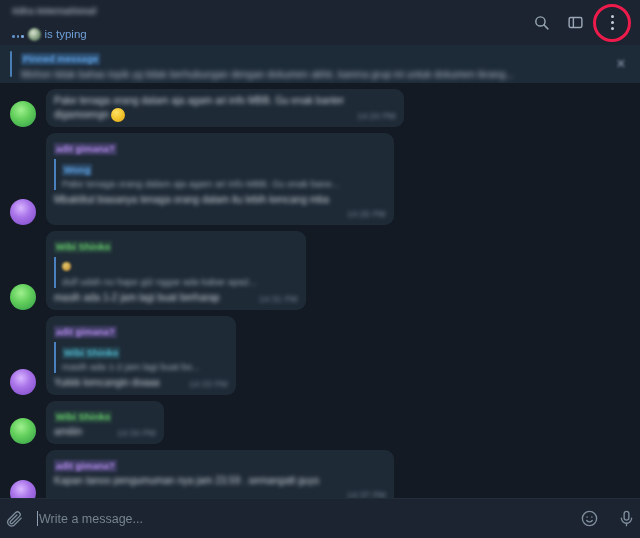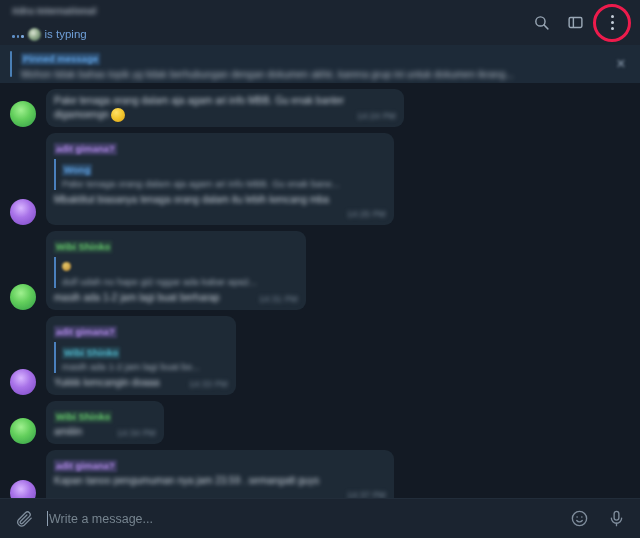--- a/index.html
+++ b/index.html
@@ -123,21 +123,21 @@
   .meta { float: right; display: flex; align-items: center; gap: 3px; margin-left: 10px; margin-top: 2px; }
   .meta-tag { font-size: 8.5px; color: #7b8a99; filter: blur(2px); line-height: 11px; letter-spacing: .3px; }
   .clearfix::after { content: ""; display: block; clear: both; }
 
   
   .composer {
     height: 40px; flex: 0 0 40px;
     background: #1b2430;
     border-top: 1px solid #222d3a;
     display: flex; align-items: center;
-    padding: 0 12px;
+    padding: 0 2px;
   }
   .comp-icon { width: 24px; height: 24px; display: flex; align-items: center; justify-content: center; color: #7f8d9c; cursor: pointer; }
   .comp-input-wrap { flex: 1 1 auto; display: flex; align-items: center; padding-left: 11px; min-width: 0; }
   .caret { width: 1px; height: 15px; background: #8fa0b2; margin-right: 1px; }
   .placeholder { font-size: 12.5px; color: #76848f; line-height: 16px; }
   .comp-right { display: flex; align-items: center; gap: 13px; }
 </style>
 </head>
 <body>
 

